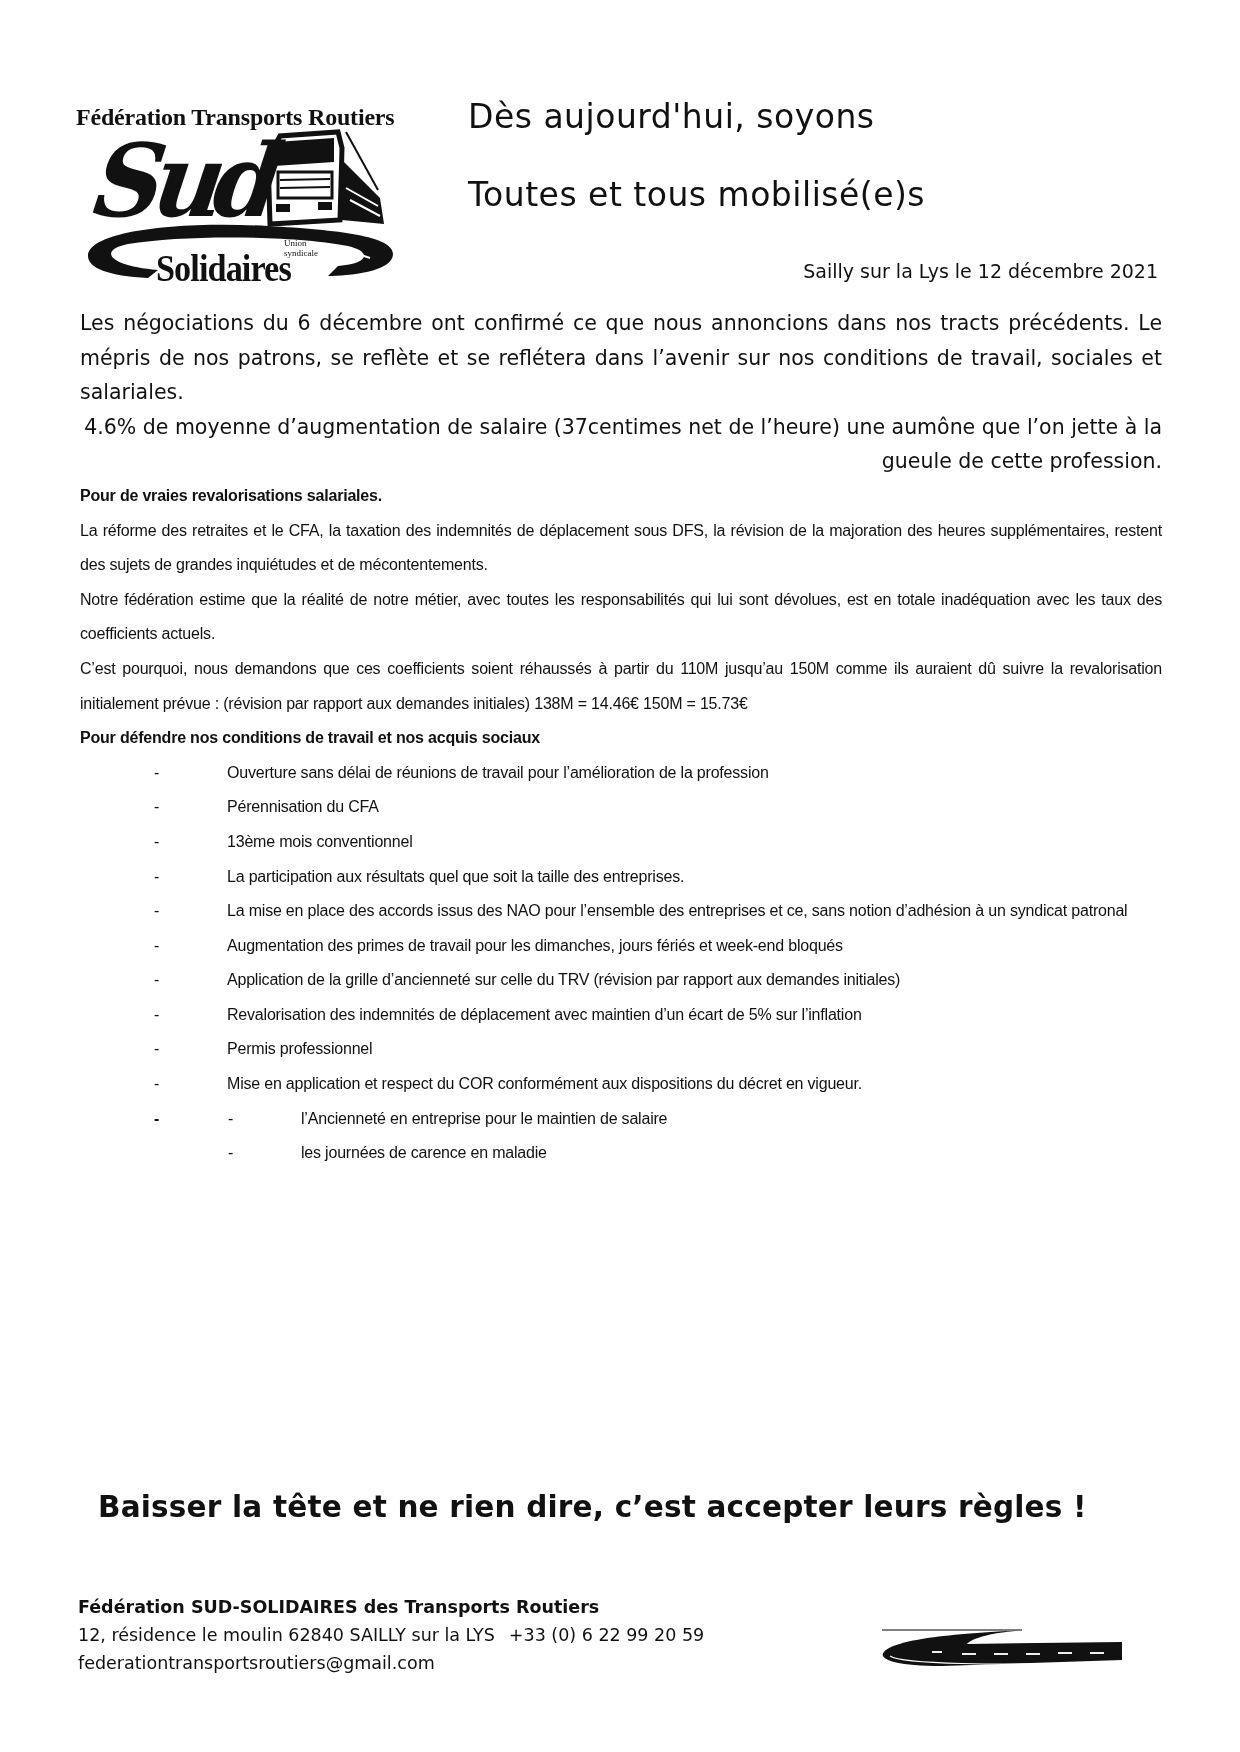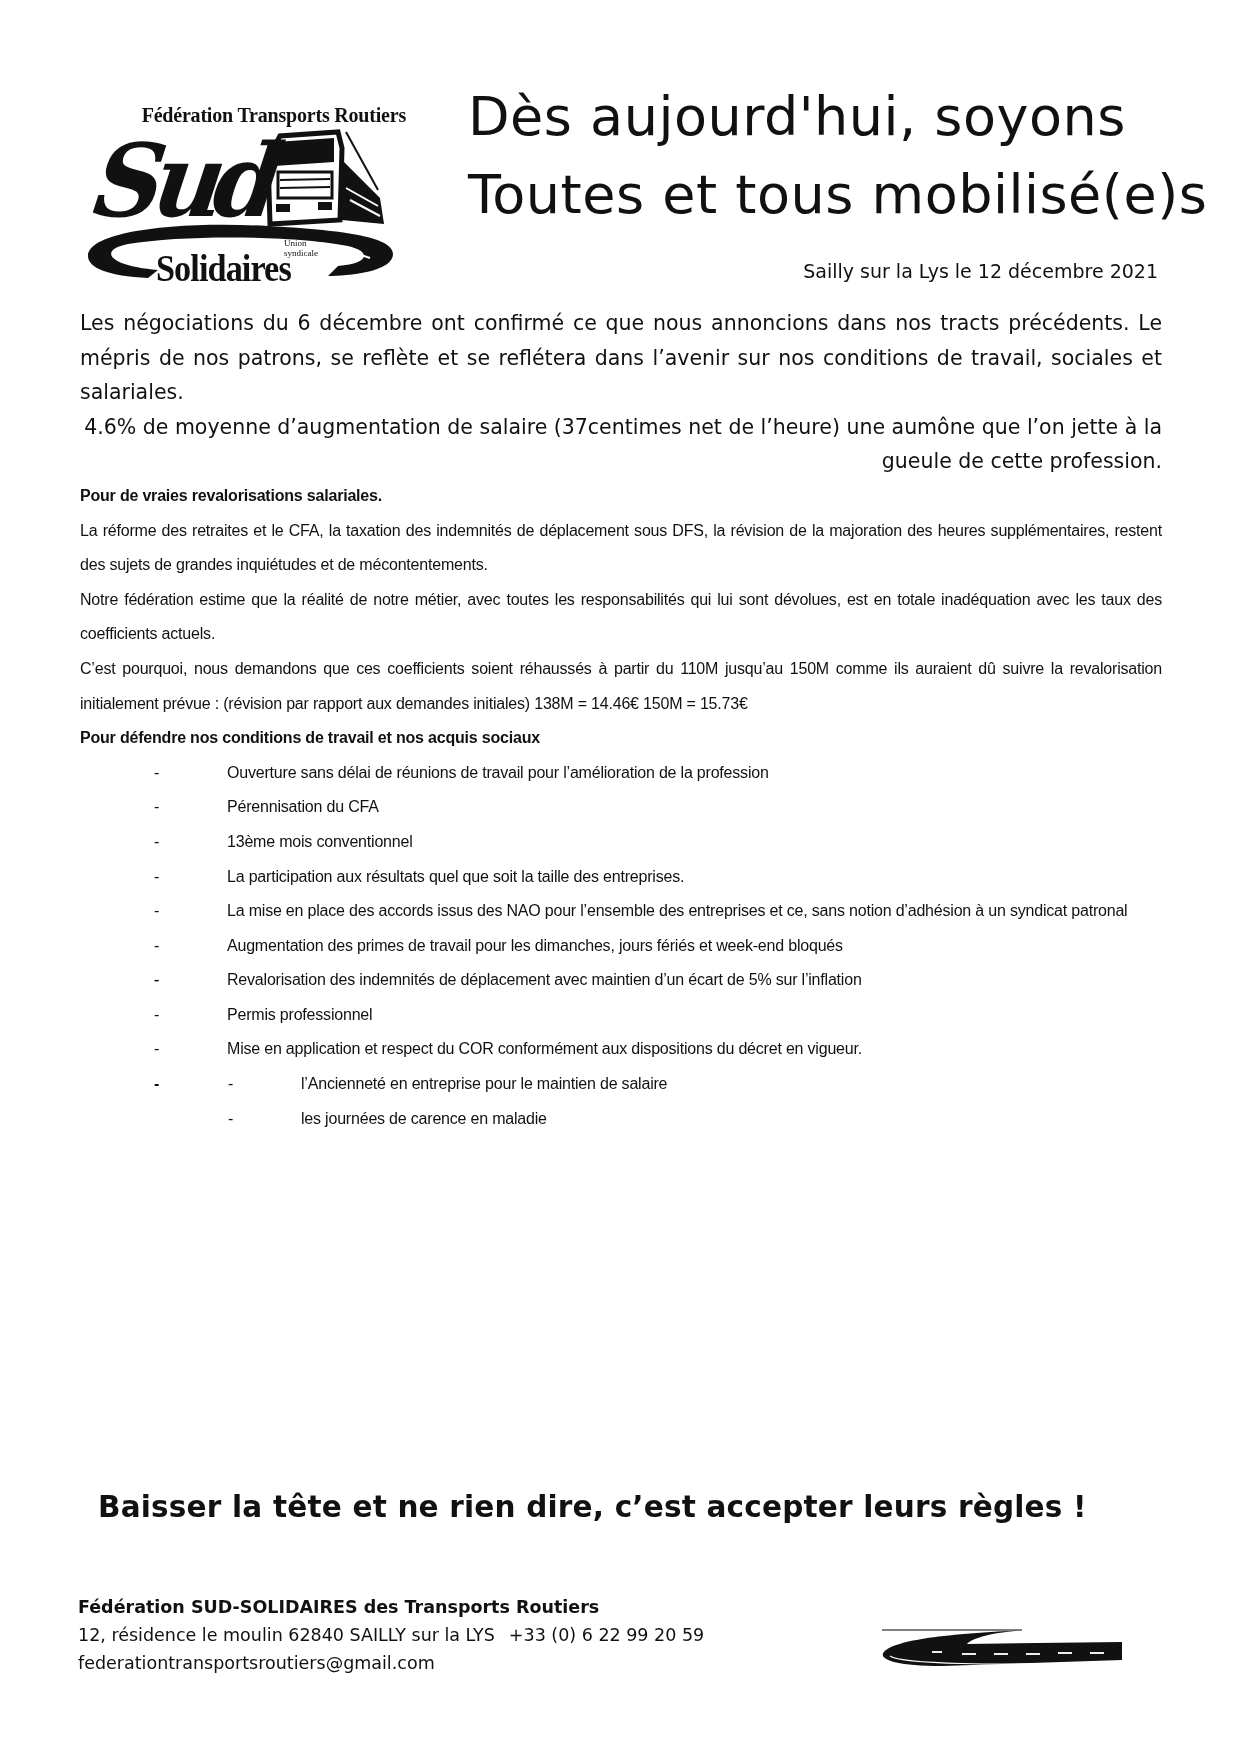--- a/index.html
+++ b/index.html
@@ -2,36 +2,36 @@
 <html><head>
   <meta charset="utf-8">
   <style>
     html, body { margin: 0; padding: 0; background: #ffffff; }
     body {
       width: 1240px; height: 1752px; position: relative; overflow: hidden;
       font-family: "DejaVu Sans", sans-serif; color: #111111;
     }
     .logo { position: absolute; left: 68px; top: 96px; width: 340px; height: 200px; }
     .logo-title {
-      position: absolute; left: 8px; top: 8px; width: 330px; text-align: right;
-      font-family: "Liberation Serif", serif; font-weight: bold; font-size: 20px; letter-spacing: -0.2px;
+      position: absolute; left: 8px; top: 8px; width: 330px; text-align: left;
+      font-family: "Liberation Serif", serif; font-weight: bold; font-size: 24px; letter-spacing: -0.2px;
     }
     .logo svg { position: absolute; left: 0; top: 30px; }
     .logo-sud {
       position: absolute; left: 28px; top: 28px; font-family: "DejaVu Serif", serif;
       font-weight: bold; font-style: italic; font-size: 96px; letter-spacing: -10px;
       transform: skewX(-8deg) scaleY(1.05); color: #111;
     }
     .logo-union { position: absolute; left: 216px; top: 142px; font-family: "Liberation Serif", serif; font-size: 9px; line-height: 10px; }
     .logo-solidaires {
       position: absolute; left: 88px; top: 150px; font-family: "Liberation Serif", serif;
       font-weight: bold; font-size: 38px; letter-spacing: -1px; transform: scaleX(0.9); transform-origin: left;
     }
     .headline {
-      position: absolute; left: 468px; top: 78px; font-size: 54px; line-height: 78px;
+      position: absolute; left: 468px; top: 78px; font-size: 33px; line-height: 78px;
       font-family: "DejaVu Sans", sans-serif; letter-spacing: 0.5px;
     }
     .place-date { position: absolute; right: 82px; top: 260px; font-size: 19px; }
     .body-text {
       position: absolute; left: 80px; top: 306px; width: 1082px;
       font-size: 20.5px; line-height: 34.6px;
     }
     .para { text-align: justify; margin: 0; }
     .para.left { text-align: right; }
     .heading { font-weight: bold; margin: 0; letter-spacing: -0.3px; }
@@ -96,21 +96,21 @@
   <p class="para condensed">C’est pourquoi, nous demandons que ces coefficients soient réhaussés à partir du 110M jusqu’au 150M comme ils auraient dû suivre la revalorisation initialement prévue : (révision par rapport aux demandes initiales) 138M = 14.46€   150M = 15.73€</p>
   <p class="heading condensed">Pour défendre nos conditions de travail et nos acquis sociaux</p>
 
   <ul class="demands condensed">
     <li><span class="dash">-</span><span>Ouverture sans délai de réunions de travail pour l’amélioration de la profession</span></li>
     <li><span class="dash">-</span><span>Pérennisation du CFA</span></li>
     <li><span class="dash">-</span><span>13ème mois conventionnel</span></li>
     <li><span class="dash">-</span><span>La participation aux résultats quel que soit la taille des entreprises.</span></li>
     <li><span class="dash">-</span><span>La mise en place des accords issus des NAO pour l’ensemble des entreprises et ce, sans notion d’adhésion à un syndicat patronal</span></li>
     <li><span class="dash">-</span><span>Augmentation des primes de travail pour les dimanches, jours fériés et week-end bloqués</span></li>
-    <li><span class="dash">-</span></li>
+    <li><span class="dash">-</span><span>Application de la grille d’ancienneté sur celle du TRV (révision par rapport aux demandes initiales)</span></li>
     <li><span class="dash">-</span><span>Revalorisation des indemnités de déplacement avec maintien d’un écart de 5% sur l’inflation</span></li>
     <li><span class="dash">-</span><span>Permis professionnel</span></li>
     <li><span class="dash">-</span><span>Mise en application et respect du COR conformément aux dispositions du décret en vigueur.</span></li>
     <li class="bold"><span class="dash">-</span></li>
   </ul>
   <ul class="sub condensed">
     <li><span class="dash">-</span><span>l’Ancienneté en entreprise pour le maintien de salaire</span></li>
     <li><span class="dash">-</span><span>les journées de carence en maladie</span></li>
   </ul>
 </div>

